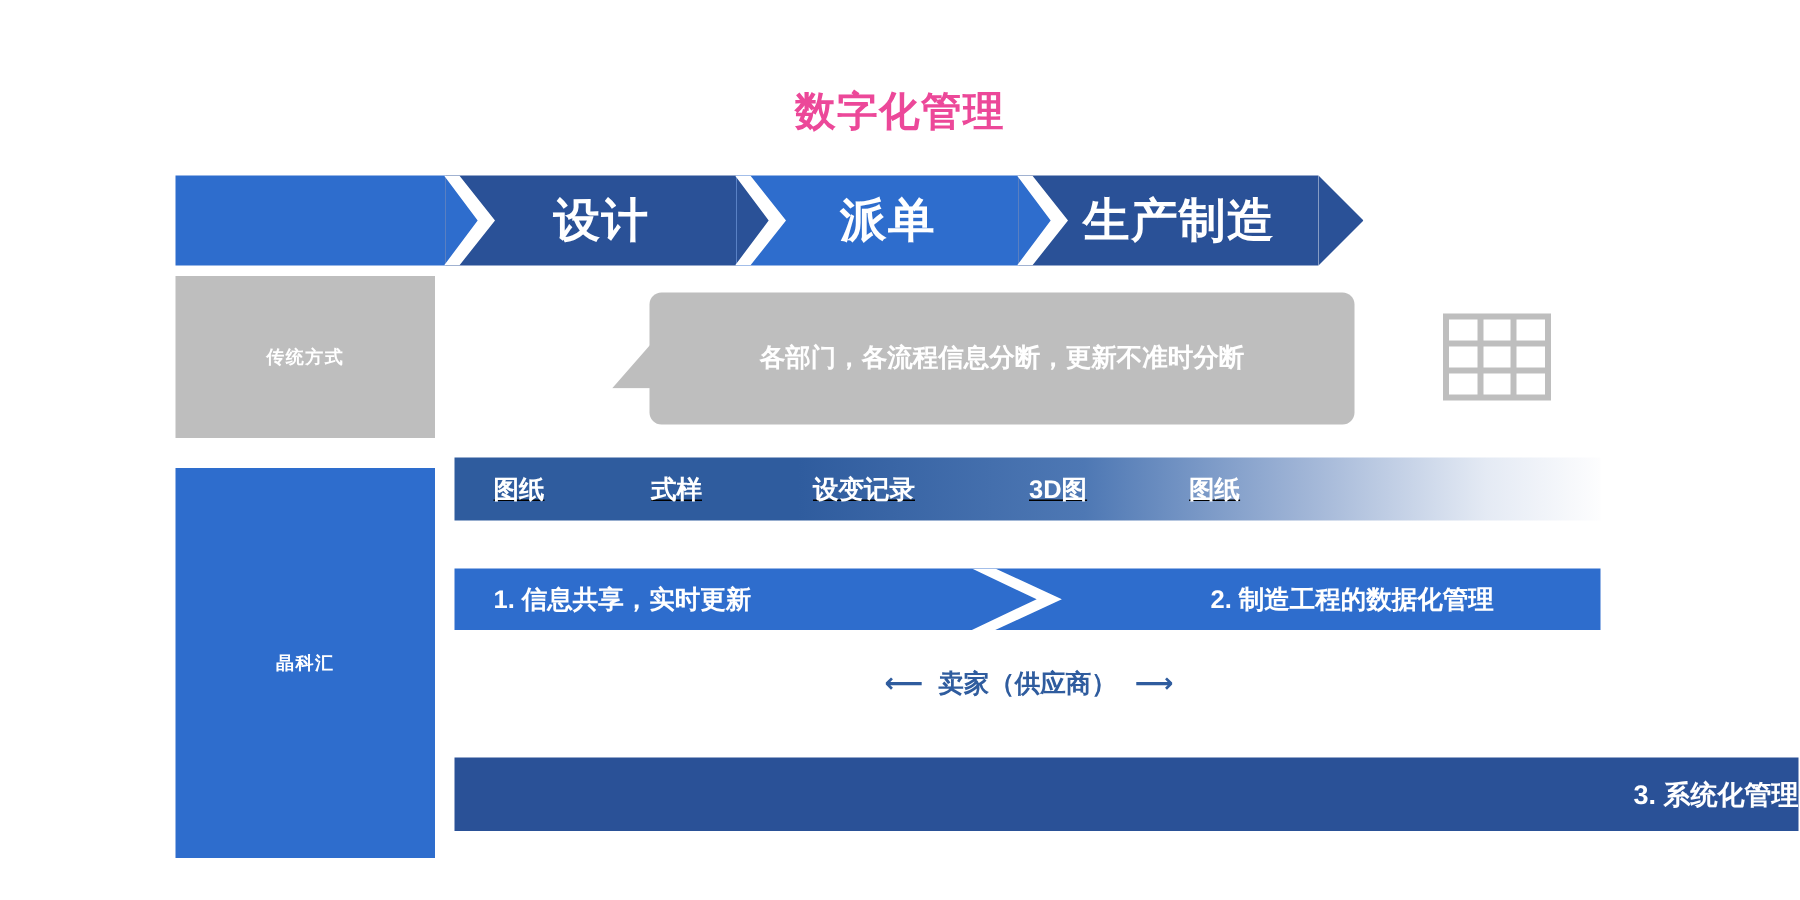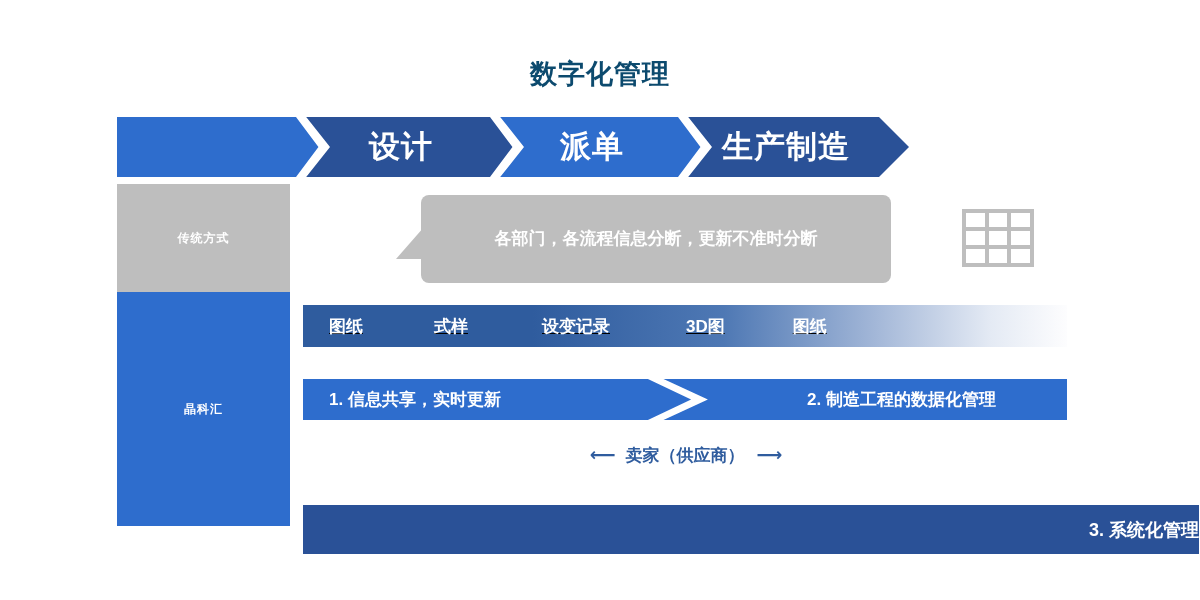--- a/index.html
+++ b/index.html
@@ -24,21 +24,21 @@
 
   
   .title {
     position: absolute;
     left: 0;
     top: 56px;
     width: 1200px;
     text-align: center;
     font-size: 27px;
     font-weight: bold;
-    color: #0c4a6e;
+    color: #ec4899;
     letter-spacing: 1px;
   }
 
   
   .process-row {
     position: absolute;
     left: 117px;
     top: 117px;
     width: 950px;
     height: 60px;
@@ -94,29 +94,29 @@
     font-size: 12px;
     font-weight: bold;
     letter-spacing: 1px;
   }
   .legend-traditional {
     top: 184px;
     height: 108px;
     background: #BEBEBE;
   }
   .legend-jinkehui {
-    top: 292px;
-    height: 234px;
+    top: 312px;
+    height: 260px;
     background: #2E6DCD;
   }
 
   
   .bubble-wrap {
     position: absolute;
-    left: 396px;
+    left: 408px;
     top: 195px;
     width: 495px;
     height: 88px;
   }
   .bubble {
     position: absolute;
     left: 25px;
     top: 0;
     width: 470px;
     height: 88px;

